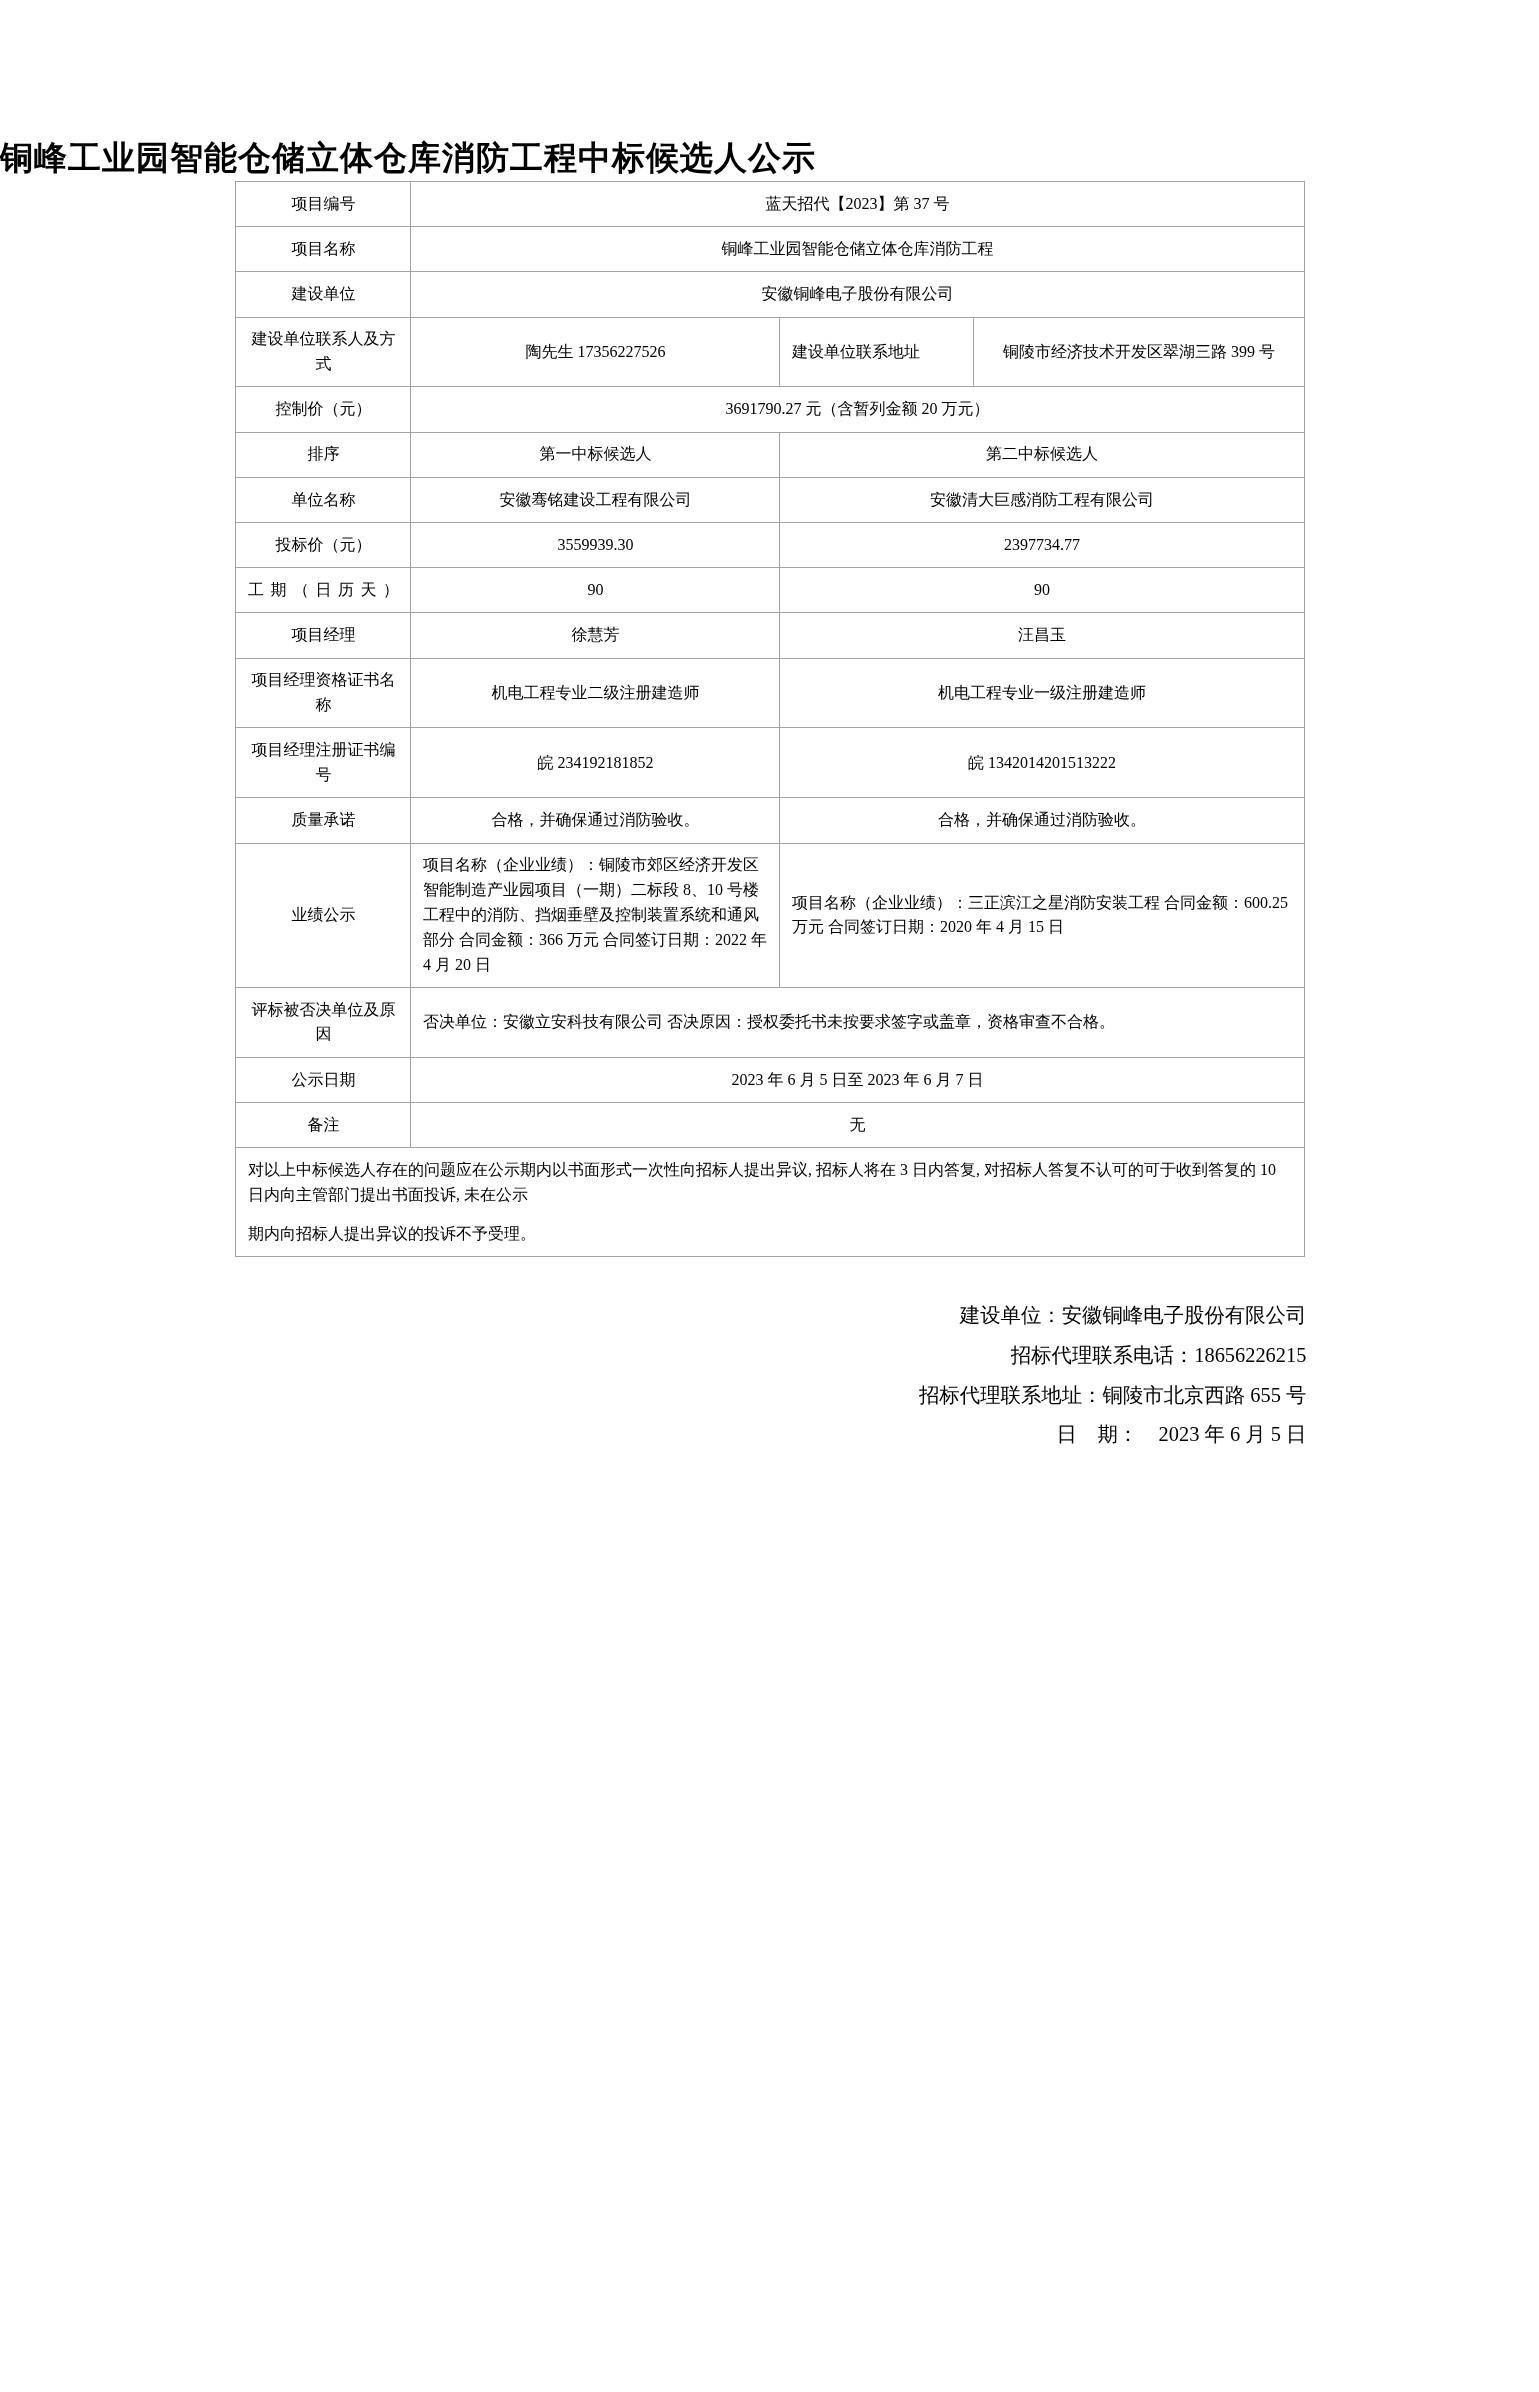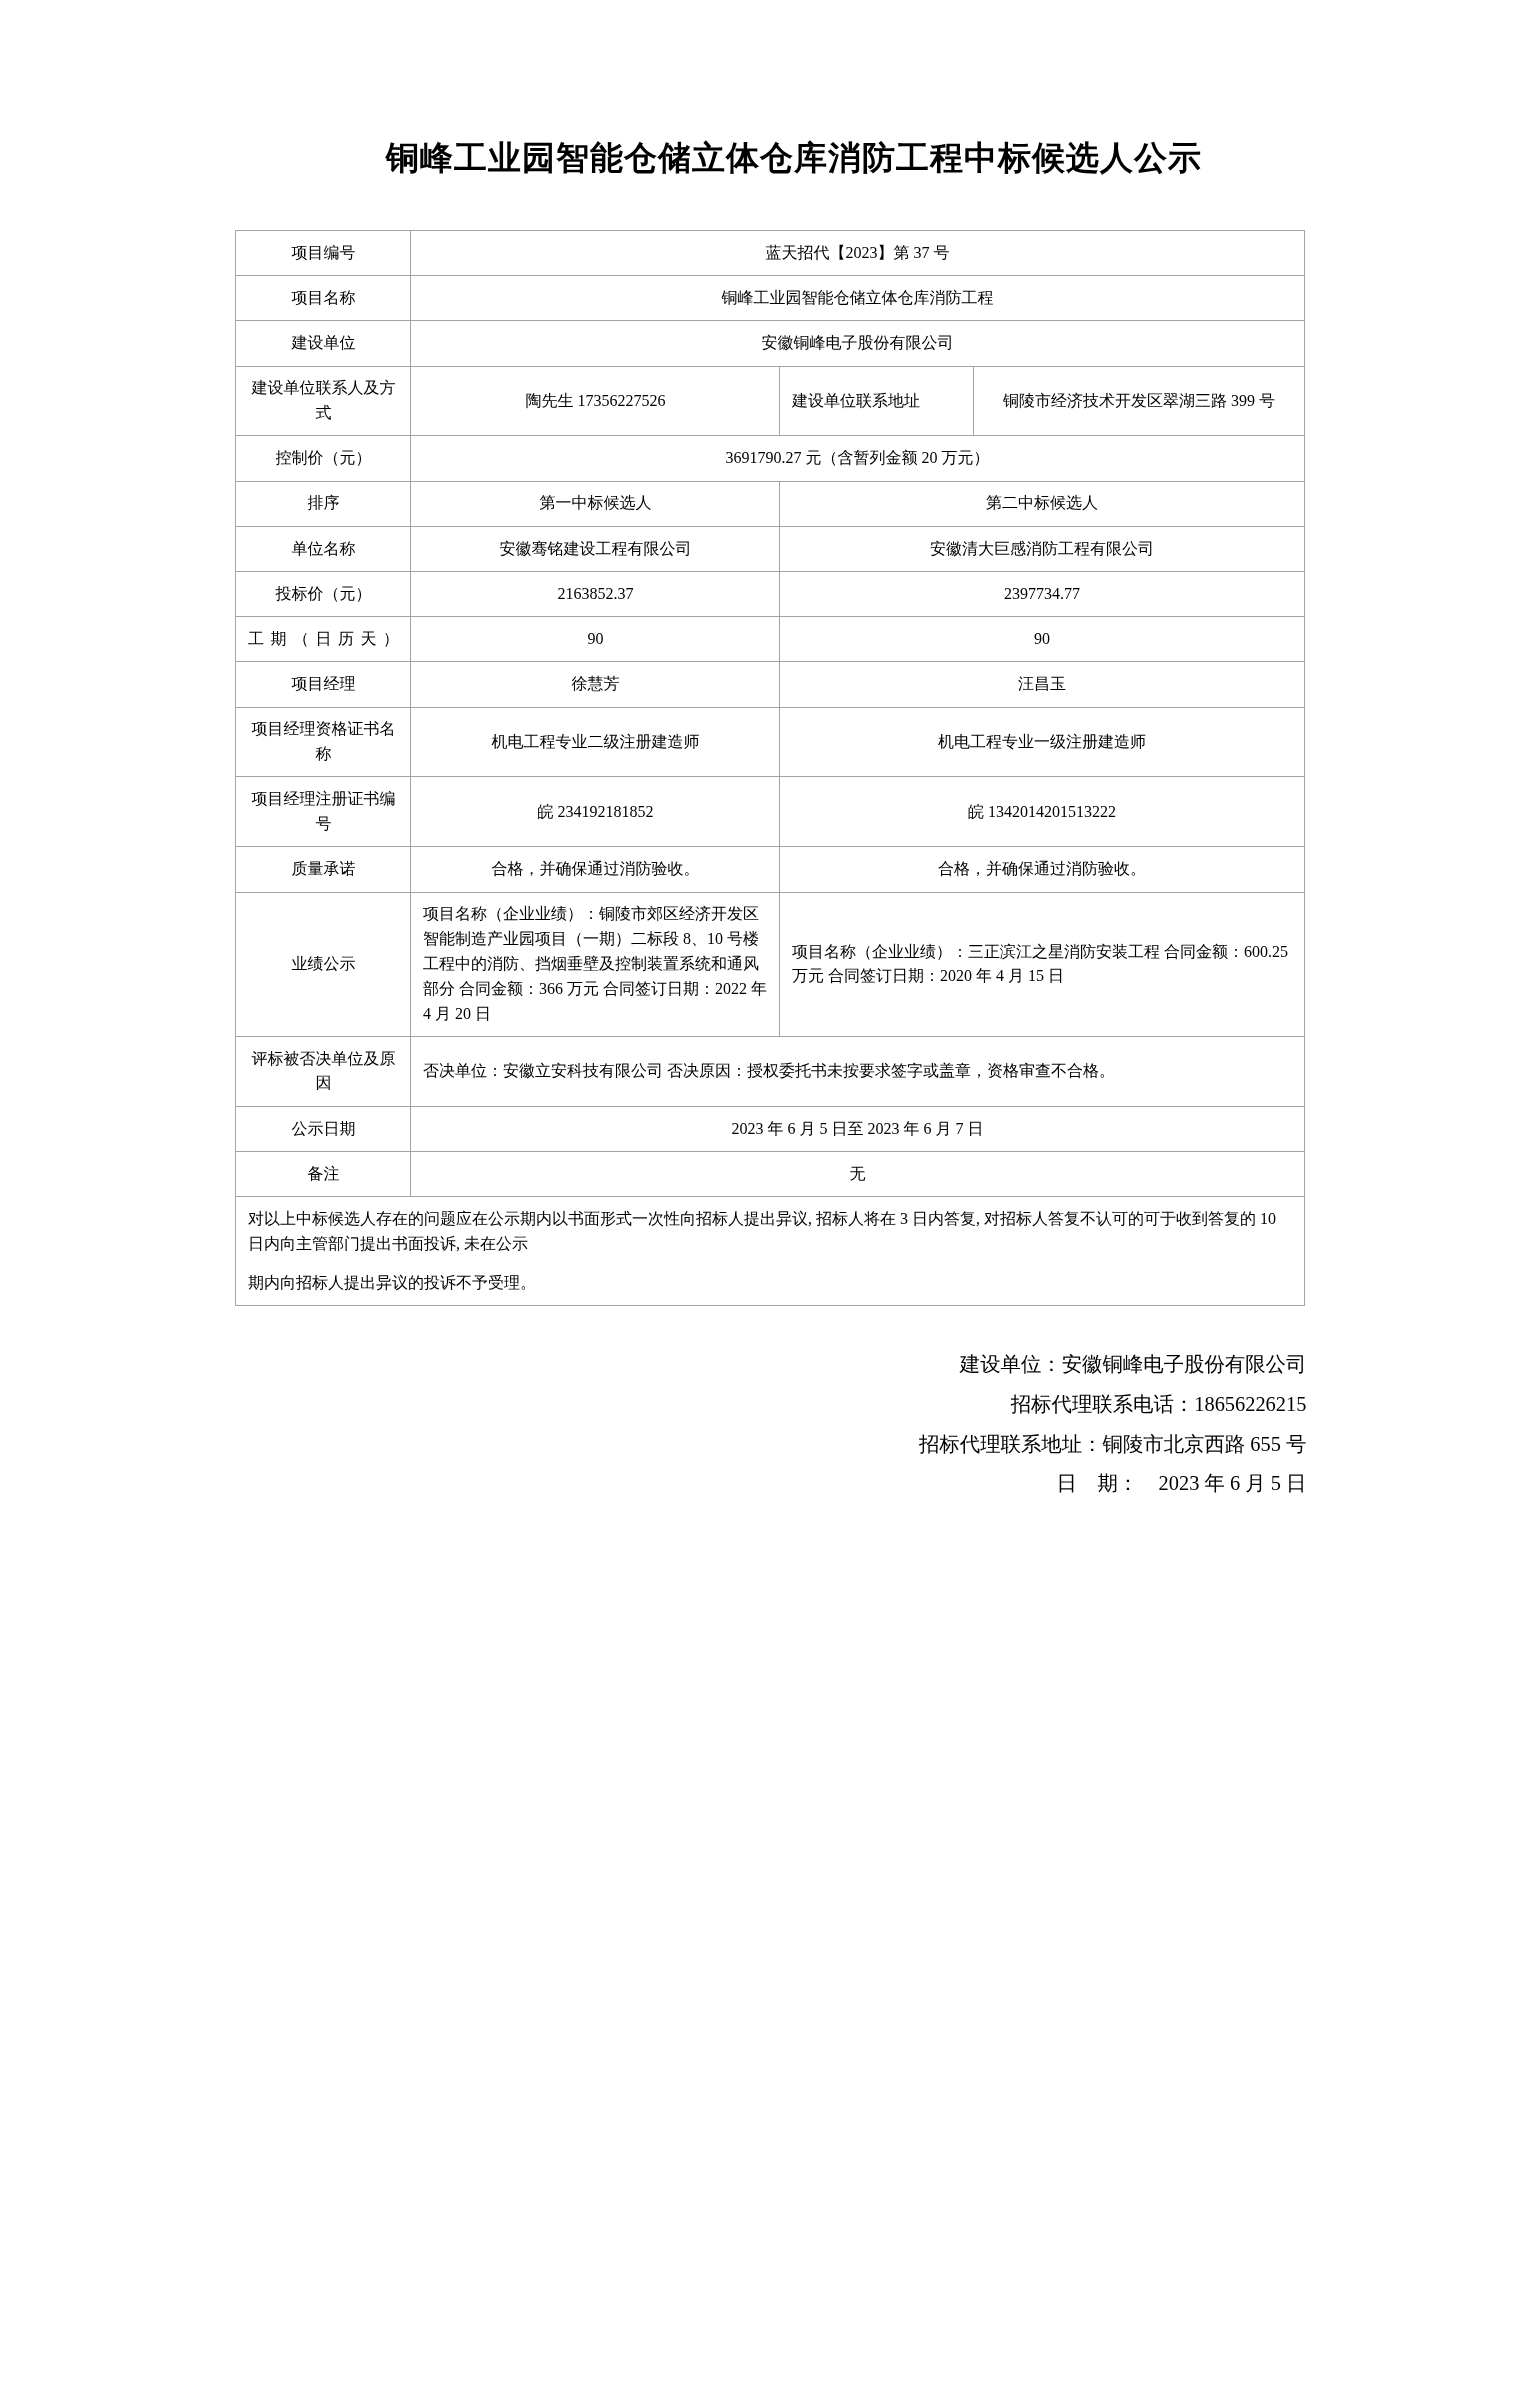--- a/index.html
+++ b/index.html
@@ -15,28 +15,26 @@
     -webkit-font-smoothing: antialiased;
   }
   .page {
     position: relative;
     width: 1540px;
     height: 2393px;
     box-sizing: border-box;
     padding: 0;
   }
   .doc-title {
-    text-align: center;
+    text-align: left;
     font-size: 33px;
     font-weight: bold;
     letter-spacing: 1px;
     margin-top: 136px;
-    margin-bottom: 49px;
     font-family: "Liberation Sans", "DejaVu Sans", sans-serif;
-    padding-left: 48px;
   }
   table.main {
     border-collapse: collapse;
     width: 1067px;
     margin: 0 auto;
     table-layout: fixed;
   }
   table.main td {
     border: 1px solid #a3a3a3;
     padding: 9.7px 11.6px;
@@ -132,21 +130,21 @@
     </tr>
 
     <tr>
       <td class="label">单位名称</td>
       <td class="center">安徽骞铭建设工程有限公司</td>
       <td class="center" colspan="2">安徽清大巨感消防工程有限公司</td>
     </tr>
 
     <tr>
       <td class="label">投标价（元）</td>
-      <td class="center">2163852.37</td>
+      <td class="center">3559939.30</td>
       <td class="center" colspan="2">2397734.77</td>
     </tr>
 
     <tr>
       <td class="label-just">工期（日历天）</td>
       <td class="center">90</td>
       <td class="center" colspan="2">90</td>
     </tr>
 
     <tr>

